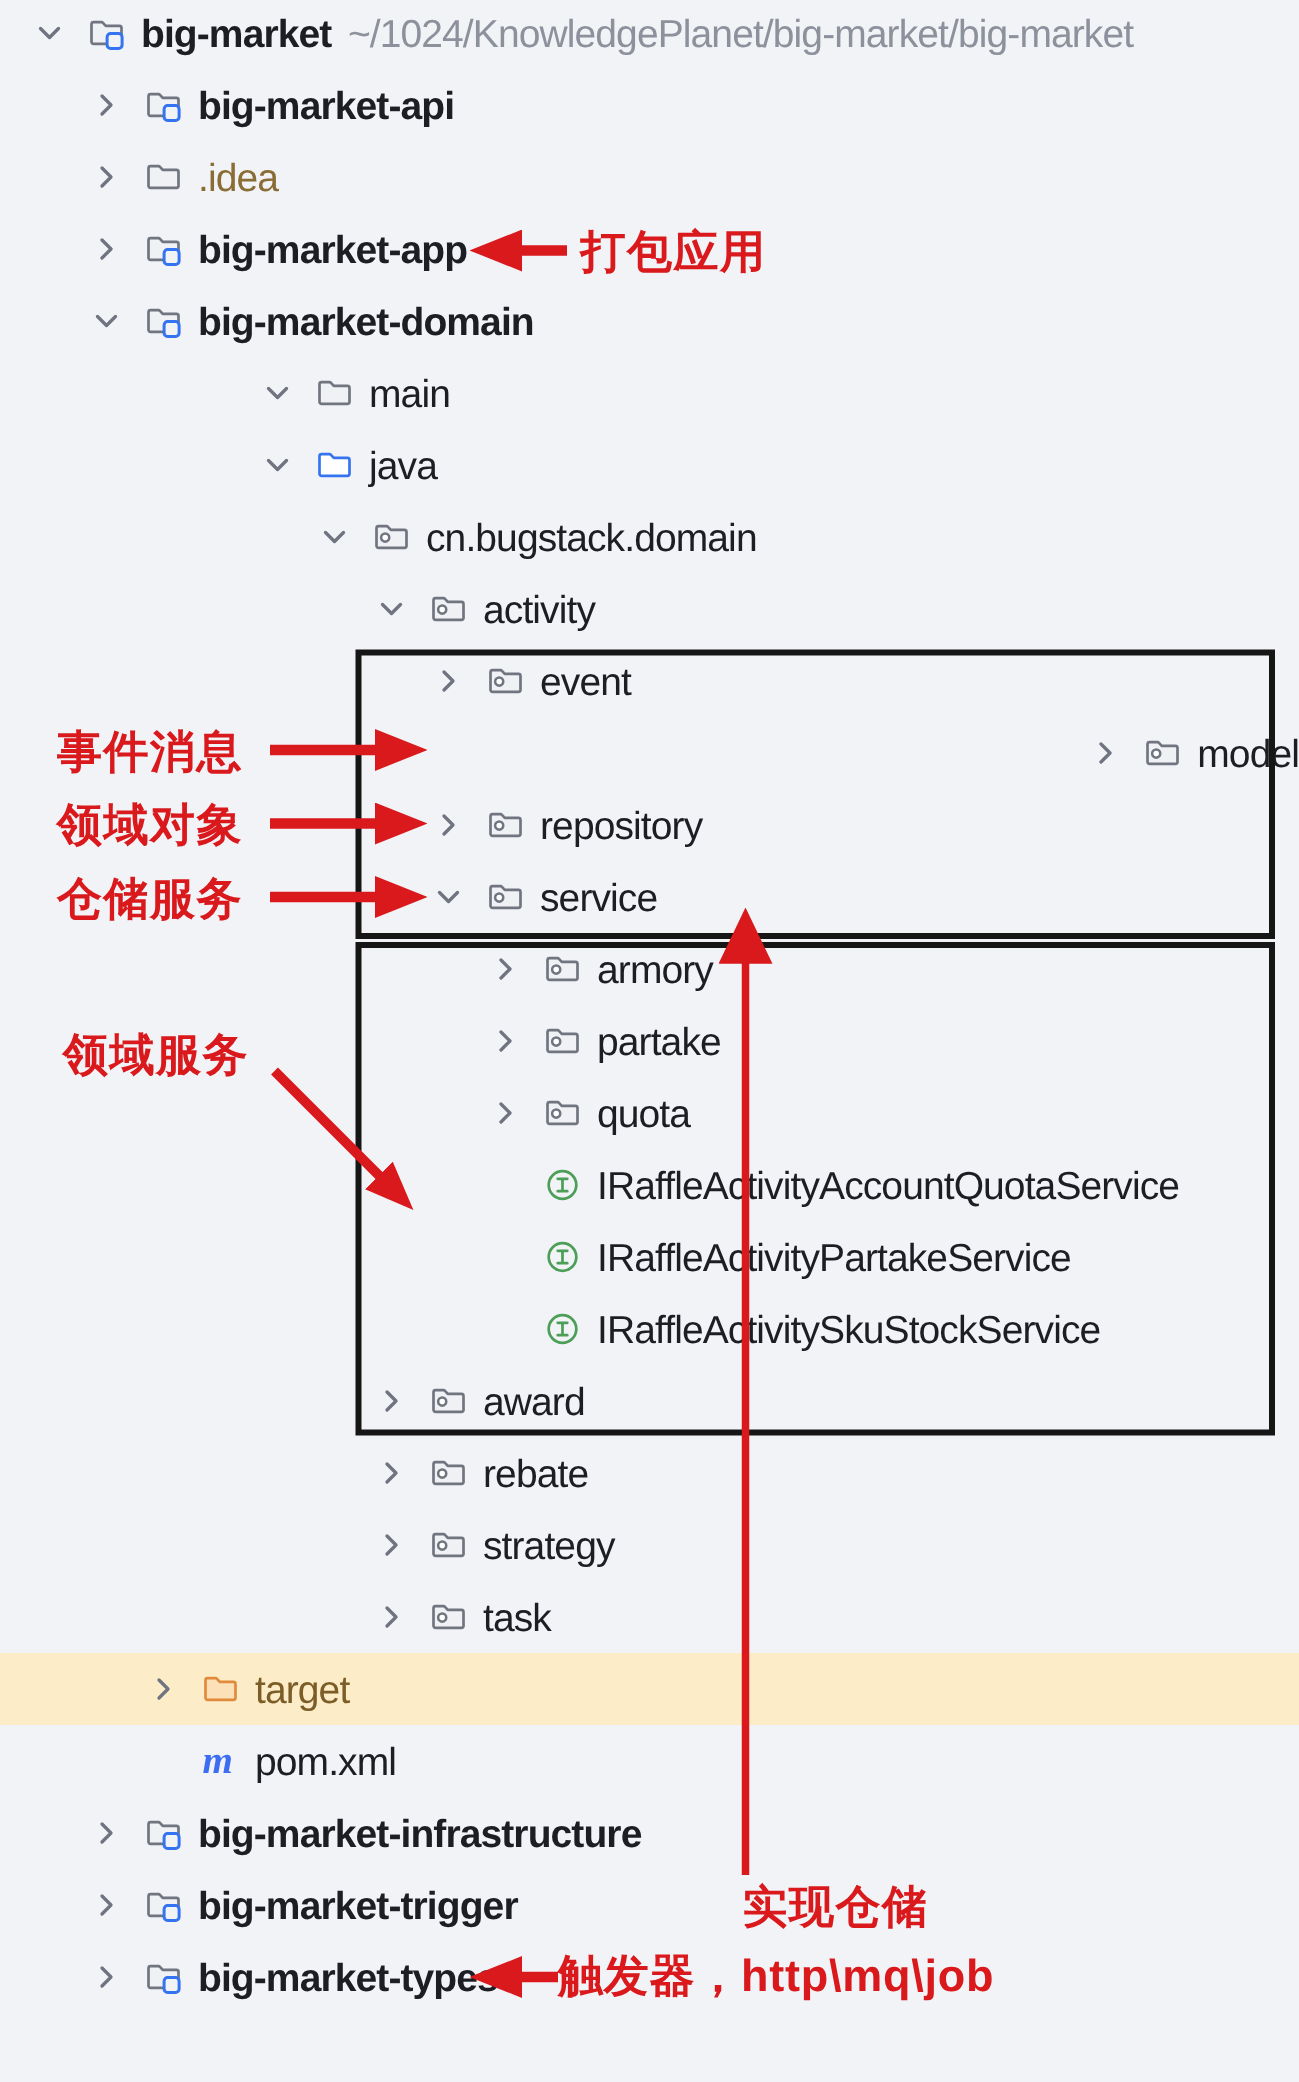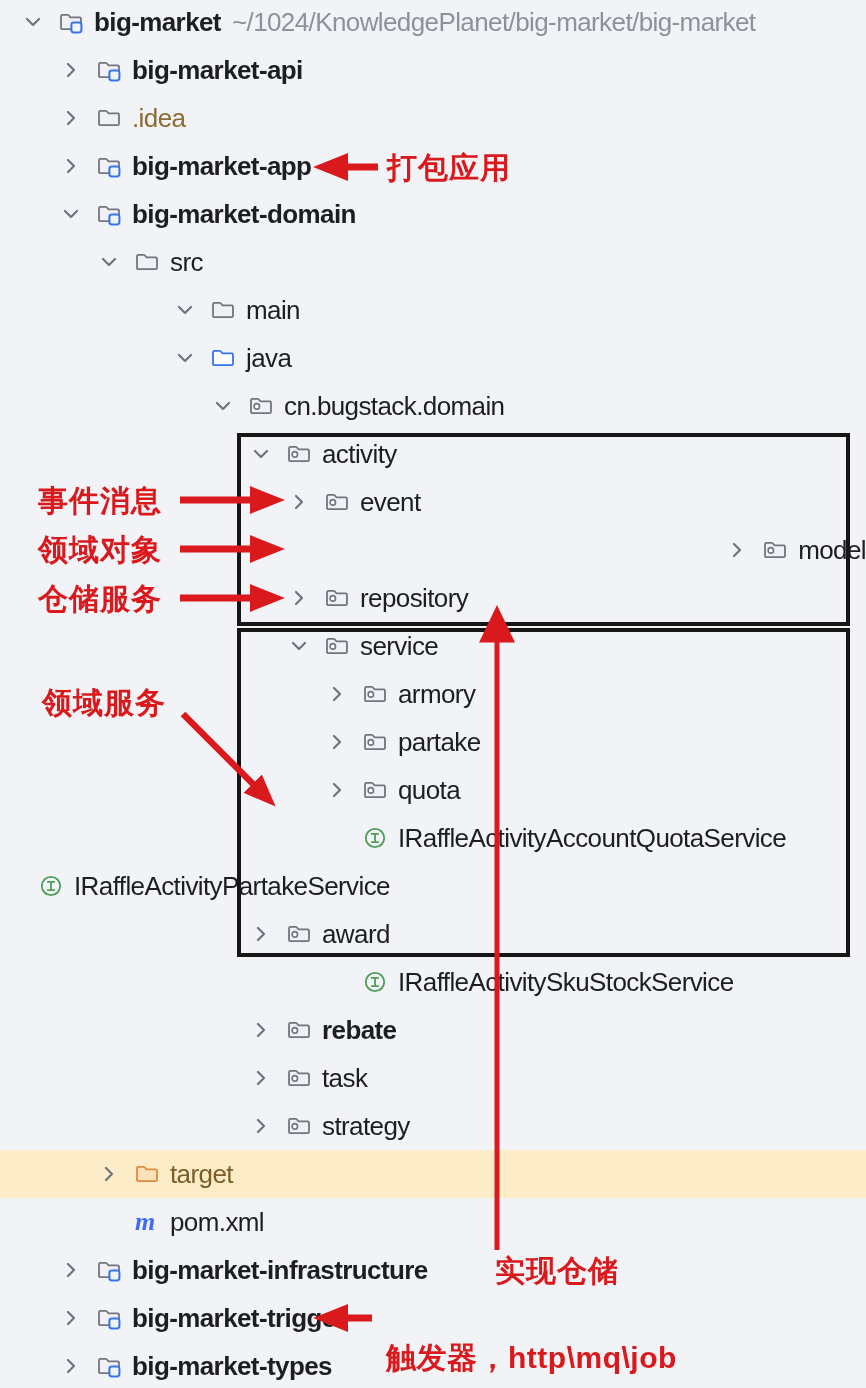--- a/index.html
+++ b/index.html
@@ -31,21 +31,21 @@
   .red-label{
     position:absolute;z-index:4;color:#d9191c;font-weight:700;font-size:30px;
     letter-spacing:1px;white-space:pre;pointer-events:none;
   }
   #ann-app{left:387px;top:148px;}
   #ann-event{left:38px;top:481px;}
   #ann-model{left:38px;top:530px;}
   #ann-repository{left:38px;top:579px;}
   #ann-service{left:42px;top:683px;}
   #ann-infrastructure{left:495px;top:1251px;}
-  #ann-trigger{left:372px;top:1338px;letter-spacing:0.5px;margin-left:14px;}
+  #ann-trigger{left:372px;top:1297px;letter-spacing:0.5px;}
 </style>
 </head>
 <body>
 
 <div class="stage">
 
   <div class="rows" id="treeRows">
       <div class="row" style="padding-left: 20px;">
         <span class="chev expanded">
           <svg width="22" height="22" viewBox="0 0 22 22" fill="none">
@@ -109,33 +109,20 @@
           </svg>
         </span>
         <span class="iconslot">
           <svg width="26" height="26" viewBox="0 0 26 26" fill="none" stroke-linejoin="round" stroke-linecap="round">
             <path d="M3 7.2 C3 6.4 3.6 5.8 4.4 5.8 H9.6 c0.4 0 0.8 0.17 1.05 0.46 L12.5 8.3 H21.6 c0.8 0 1.4 0.6 1.4 1.4 V18.8 c0 0.8 -0.6 1.4 -1.4 1.4 H4.4 C3.6 20.2 3 19.6 3 18.8 Z" fill="#f0f1f5" stroke="#707580" stroke-width="1.8"></path>
             <rect x="13.4" y="13.4" width="10" height="10" rx="2.4" fill="#f2f3f7" stroke="#3574f0" stroke-width="2"></rect>
           </svg>
         </span>
         <span class="row-label bold">big-market-domain</span>
       </div>
-      <div class="row" style="padding-left: 96px;">
-        <span class="chev expanded">
-          <svg width="22" height="22" viewBox="0 0 22 22" fill="none">
-            <polyline points="8,5 14,11 8,17" stroke="#6f7480" stroke-width="2.2" stroke-linecap="round" stroke-linejoin="round"></polyline>
-          </svg>
-        </span>
-        <span class="iconslot">
-          <svg width="26" height="26" viewBox="0 0 26 26" fill="none" stroke-linejoin="round" stroke-linecap="round">
-            <path d="M3 7.2 C3 6.4 3.6 5.8 4.4 5.8 H9.6 c0.4 0 0.8 0.17 1.05 0.46 L12.5 8.3 H21.6 c0.8 0 1.4 0.6 1.4 1.4 V18.8 c0 0.8 -0.6 1.4 -1.4 1.4 H4.4 C3.6 20.2 3 19.6 3 18.8 Z" fill="#f0f1f5" stroke="#707580" stroke-width="1.8"></path>
-          </svg>
-        </span>
-        <span class="row-label">src</span>
-      </div>
       <div class="row" style="padding-left: 134px; margin-left: 38px;">
         <span class="chev expanded">
           <svg width="22" height="22" viewBox="0 0 22 22" fill="none">
             <polyline points="8,5 14,11 8,17" stroke="#6f7480" stroke-width="2.2" stroke-linecap="round" stroke-linejoin="round"></polyline>
           </svg>
         </span>
         <span class="iconslot">
           <svg width="26" height="26" viewBox="0 0 26 26" fill="none" stroke-linejoin="round" stroke-linecap="round">
             <path d="M3 7.2 C3 6.4 3.6 5.8 4.4 5.8 H9.6 c0.4 0 0.8 0.17 1.05 0.46 L12.5 8.3 H21.6 c0.8 0 1.4 0.6 1.4 1.4 V18.8 c0 0.8 -0.6 1.4 -1.4 1.4 H4.4 C3.6 20.2 3 19.6 3 18.8 Z" fill="#f0f1f5" stroke="#707580" stroke-width="1.8"></path>
           </svg>
@@ -284,55 +271,55 @@
       <div class="row" style="padding-left: 324px;">
         <span class="chev"></span>
         <span class="iconslot">
           <svg width="26" height="26" viewBox="0 0 26 26" fill="none" stroke-linejoin="round" stroke-linecap="round">
             <circle cx="13" cy="13" r="9.2" stroke="#4d9e58" stroke-width="1.8"></circle>
             <path d="M9.8 8.9 H16.2 M13 8.9 V17.1 M9.8 17.1 H16.2" stroke="#4d9e58" stroke-width="1.8"></path>
           </svg>
         </span>
         <span class="row-label">IRaffleActivityAccountQuotaService</span>
       </div>
-      <div class="row" style="">
+      <div class="row" style="padding-left: 324px;">
         <span class="chev"></span>
         <span class="iconslot">
           <svg width="26" height="26" viewBox="0 0 26 26" fill="none" stroke-linejoin="round" stroke-linecap="round">
             <circle cx="13" cy="13" r="9.2" stroke="#4d9e58" stroke-width="1.8"></circle>
             <path d="M9.8 8.9 H16.2 M13 8.9 V17.1 M9.8 17.1 H16.2" stroke="#4d9e58" stroke-width="1.8"></path>
           </svg>
         </span>
         <span class="row-label">IRaffleActivityPartakeService</span>
       </div>
-      <div class="row" style="padding-left: 248px;">
-        <span class="chev">
-          <svg width="22" height="22" viewBox="0 0 22 22" fill="none">
-            <polyline points="8,5 14,11 8,17" stroke="#6f7480" stroke-width="2.2" stroke-linecap="round" stroke-linejoin="round"></polyline>
-          </svg>
-        </span>
-        <span class="iconslot">
-          <svg width="26" height="26" viewBox="0 0 26 26" fill="none" stroke-linejoin="round" stroke-linecap="round">
-            <path d="M3 7.2 C3 6.4 3.6 5.8 4.4 5.8 H9.6 c0.4 0 0.8 0.17 1.05 0.46 L12.5 8.3 H21.6 c0.8 0 1.4 0.6 1.4 1.4 V18.8 c0 0.8 -0.6 1.4 -1.4 1.4 H4.4 C3.6 20.2 3 19.6 3 18.8 Z" fill="#f0f1f5" stroke="#707580" stroke-width="1.8"></path>
-            <circle cx="8.8" cy="13.4" r="2.7" fill="#ffffff" stroke="#707580" stroke-width="1.7"></circle>
-          </svg>
-        </span>
-        <span class="row-label">award</span>
-      </div>
       <div class="row" style="padding-left: 324px;">
         <span class="chev"></span>
         <span class="iconslot">
           <svg width="26" height="26" viewBox="0 0 26 26" fill="none" stroke-linejoin="round" stroke-linecap="round">
             <circle cx="13" cy="13" r="9.2" stroke="#4d9e58" stroke-width="1.8"></circle>
             <path d="M9.8 8.9 H16.2 M13 8.9 V17.1 M9.8 17.1 H16.2" stroke="#4d9e58" stroke-width="1.8"></path>
           </svg>
         </span>
         <span class="row-label">IRaffleActivitySkuStockService</span>
       </div>
-      <div class="row" style="padding-left: 248px; font-weight: bold;">
+      <div class="row" style="padding-left: 248px;">
+        <span class="chev">
+          <svg width="22" height="22" viewBox="0 0 22 22" fill="none">
+            <polyline points="8,5 14,11 8,17" stroke="#6f7480" stroke-width="2.2" stroke-linecap="round" stroke-linejoin="round"></polyline>
+          </svg>
+        </span>
+        <span class="iconslot">
+          <svg width="26" height="26" viewBox="0 0 26 26" fill="none" stroke-linejoin="round" stroke-linecap="round">
+            <path d="M3 7.2 C3 6.4 3.6 5.8 4.4 5.8 H9.6 c0.4 0 0.8 0.17 1.05 0.46 L12.5 8.3 H21.6 c0.8 0 1.4 0.6 1.4 1.4 V18.8 c0 0.8 -0.6 1.4 -1.4 1.4 H4.4 C3.6 20.2 3 19.6 3 18.8 Z" fill="#f0f1f5" stroke="#707580" stroke-width="1.8"></path>
+            <circle cx="8.8" cy="13.4" r="2.7" fill="#ffffff" stroke="#707580" stroke-width="1.7"></circle>
+          </svg>
+        </span>
+        <span class="row-label">award</span>
+      </div>
+      <div class="row" style="padding-left: 248px;">
         <span class="chev">
           <svg width="22" height="22" viewBox="0 0 22 22" fill="none">
             <polyline points="8,5 14,11 8,17" stroke="#6f7480" stroke-width="2.2" stroke-linecap="round" stroke-linejoin="round"></polyline>
           </svg>
         </span>
         <span class="iconslot">
           <svg width="26" height="26" viewBox="0 0 26 26" fill="none" stroke-linejoin="round" stroke-linecap="round">
             <path d="M3 7.2 C3 6.4 3.6 5.8 4.4 5.8 H9.6 c0.4 0 0.8 0.17 1.05 0.46 L12.5 8.3 H21.6 c0.8 0 1.4 0.6 1.4 1.4 V18.8 c0 0.8 -0.6 1.4 -1.4 1.4 H4.4 C3.6 20.2 3 19.6 3 18.8 Z" fill="#f0f1f5" stroke="#707580" stroke-width="1.8"></path>
             <circle cx="8.8" cy="13.4" r="2.7" fill="#ffffff" stroke="#707580" stroke-width="1.7"></circle>
           </svg>
@@ -344,35 +331,35 @@
           <svg width="22" height="22" viewBox="0 0 22 22" fill="none">
             <polyline points="8,5 14,11 8,17" stroke="#6f7480" stroke-width="2.2" stroke-linecap="round" stroke-linejoin="round"></polyline>
           </svg>
         </span>
         <span class="iconslot">
           <svg width="26" height="26" viewBox="0 0 26 26" fill="none" stroke-linejoin="round" stroke-linecap="round">
             <path d="M3 7.2 C3 6.4 3.6 5.8 4.4 5.8 H9.6 c0.4 0 0.8 0.17 1.05 0.46 L12.5 8.3 H21.6 c0.8 0 1.4 0.6 1.4 1.4 V18.8 c0 0.8 -0.6 1.4 -1.4 1.4 H4.4 C3.6 20.2 3 19.6 3 18.8 Z" fill="#f0f1f5" stroke="#707580" stroke-width="1.8"></path>
             <circle cx="8.8" cy="13.4" r="2.7" fill="#ffffff" stroke="#707580" stroke-width="1.7"></circle>
           </svg>
         </span>
+        <span class="row-label">strategy</span>
+      </div>
+      <div class="row" style="padding-left: 248px;">
+        <span class="chev">
+          <svg width="22" height="22" viewBox="0 0 22 22" fill="none">
+            <polyline points="8,5 14,11 8,17" stroke="#6f7480" stroke-width="2.2" stroke-linecap="round" stroke-linejoin="round"></polyline>
+          </svg>
+        </span>
+        <span class="iconslot">
+          <svg width="26" height="26" viewBox="0 0 26 26" fill="none" stroke-linejoin="round" stroke-linecap="round">
+            <path d="M3 7.2 C3 6.4 3.6 5.8 4.4 5.8 H9.6 c0.4 0 0.8 0.17 1.05 0.46 L12.5 8.3 H21.6 c0.8 0 1.4 0.6 1.4 1.4 V18.8 c0 0.8 -0.6 1.4 -1.4 1.4 H4.4 C3.6 20.2 3 19.6 3 18.8 Z" fill="#f0f1f5" stroke="#707580" stroke-width="1.8"></path>
+            <circle cx="8.8" cy="13.4" r="2.7" fill="#ffffff" stroke="#707580" stroke-width="1.7"></circle>
+          </svg>
+        </span>
         <span class="row-label">task</span>
-      </div>
-      <div class="row" style="padding-left: 248px;">
-        <span class="chev">
-          <svg width="22" height="22" viewBox="0 0 22 22" fill="none">
-            <polyline points="8,5 14,11 8,17" stroke="#6f7480" stroke-width="2.2" stroke-linecap="round" stroke-linejoin="round"></polyline>
-          </svg>
-        </span>
-        <span class="iconslot">
-          <svg width="26" height="26" viewBox="0 0 26 26" fill="none" stroke-linejoin="round" stroke-linecap="round">
-            <path d="M3 7.2 C3 6.4 3.6 5.8 4.4 5.8 H9.6 c0.4 0 0.8 0.17 1.05 0.46 L12.5 8.3 H21.6 c0.8 0 1.4 0.6 1.4 1.4 V18.8 c0 0.8 -0.6 1.4 -1.4 1.4 H4.4 C3.6 20.2 3 19.6 3 18.8 Z" fill="#f0f1f5" stroke="#707580" stroke-width="1.8"></path>
-            <circle cx="8.8" cy="13.4" r="2.7" fill="#ffffff" stroke="#707580" stroke-width="1.7"></circle>
-          </svg>
-        </span>
-        <span class="row-label">strategy</span>
       </div>
       <div class="row highlight" style="padding-left: 96px;">
         <span class="chev">
           <svg width="22" height="22" viewBox="0 0 22 22" fill="none">
             <polyline points="8,5 14,11 8,17" stroke="#6f7480" stroke-width="2.2" stroke-linecap="round" stroke-linejoin="round"></polyline>
           </svg>
         </span>
         <span class="iconslot">
           <svg width="26" height="26" viewBox="0 0 26 26" fill="none" stroke-linejoin="round" stroke-linecap="round">
             <path d="M3 7.2 C3 6.4 3.6 5.8 4.4 5.8 H9.6 c0.4 0 0.8 0.17 1.05 0.46 L12.5 8.3 H21.6 c0.8 0 1.4 0.6 1.4 1.4 V18.8 c0 0.8 -0.6 1.4 -1.4 1.4 H4.4 C3.6 20.2 3 19.6 3 18.8 Z" fill="#fbe0b8" stroke="#e08a3c" stroke-width="1.8"></path>

